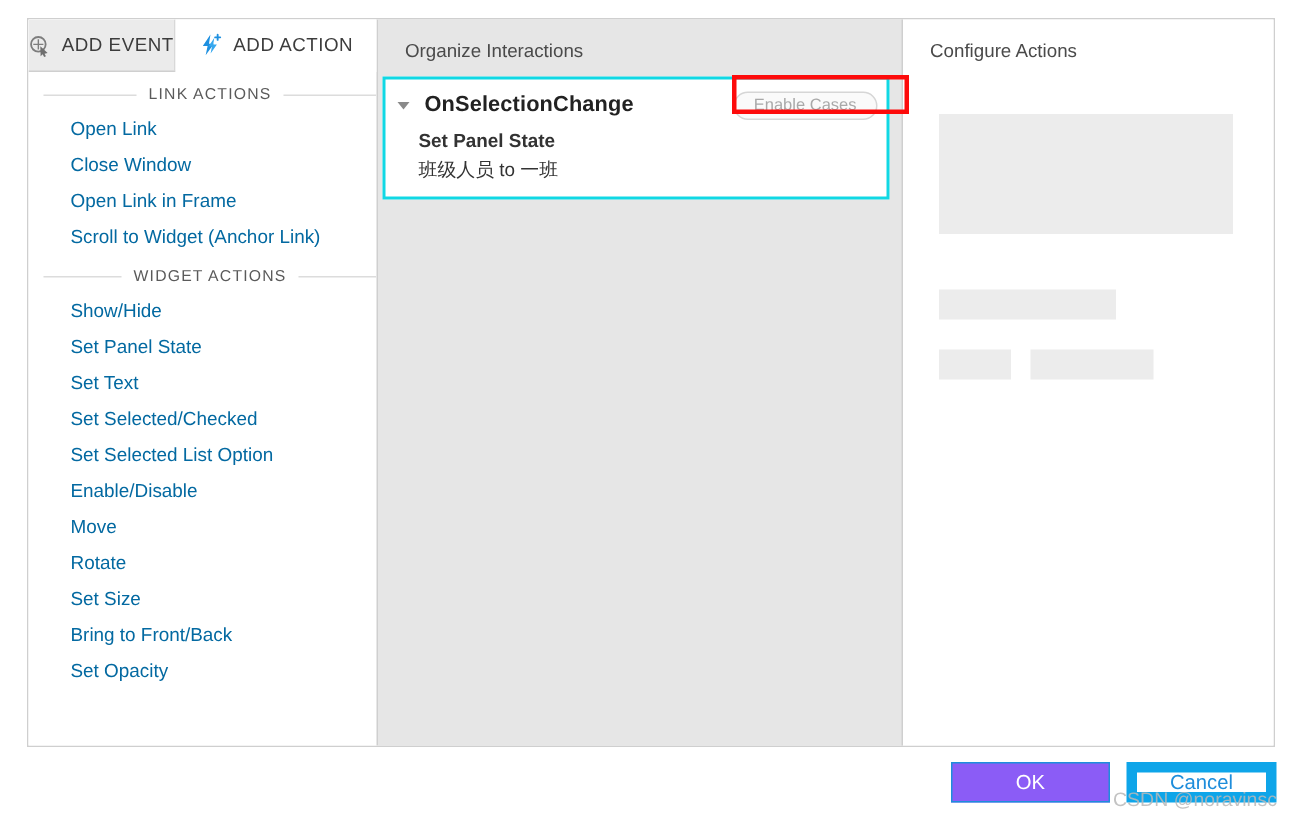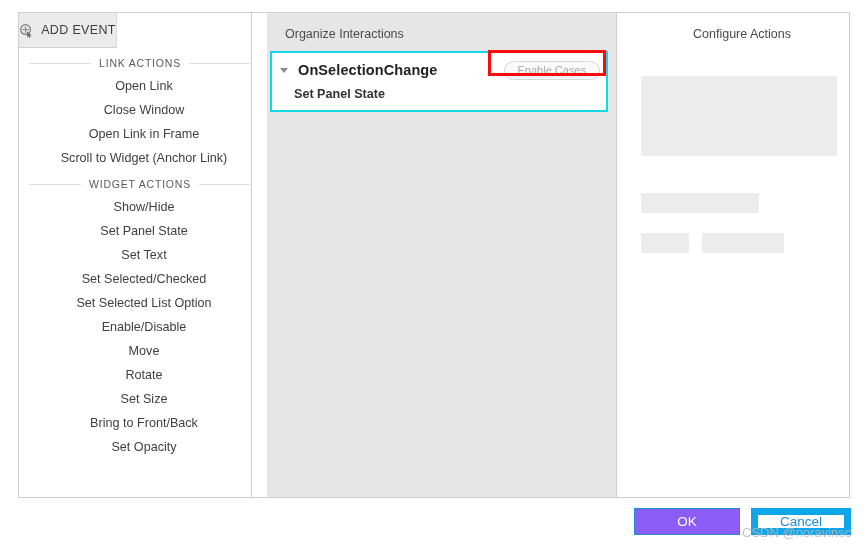--- a/index.html
+++ b/index.html
@@ -114,36 +114,34 @@
     user-select: none;
   }
   .group-head .rule {
     flex: 1 1 auto;
     height: 1px;
     background: #dcdcdc;
   }
   .action-item {
     padding: 3px 10px 4px 28px;
     font-size: 12.6px;
-    color: #404040;
+    color: #0369a1;
     line-height: 17px;
     cursor: pointer;
     white-space: nowrap;
-    text-align: center;
   }
 
   
   .mid-pane {
     width: 350px;
     height: 100%;
     background: #e6e6e6;
     border-right: 1px solid #cfcfcf;
     position: relative;
     overflow: hidden;
-    margin-left: 15px;
   }
   .pane-title {
     font-size: 12.5px;
     color: #4a4a4a;
     padding: 14px 0 0 18px;
     user-select: none;
   }
   .interaction-card {
     position: absolute;
     left: 3px; top: 38px;
@@ -199,21 +197,20 @@
     padding: 4px 0 0 22px;
   }
 
   
   .right-pane {
     flex: 1 1 auto;
     height: 100%;
     background: #ffffff;
     position: relative;
     overflow: hidden;
-    text-align: center;
   }
   .skel {
     background: #ececec;
     position: absolute;
   }
   .skel-big   { left: 24px; top:  63px; width: 196px; height: 80px; }
   .skel-mid   { left: 24px; top: 180px; width: 118px; height: 20px; }
   .skel-s1    { left: 24px; top: 220px; width:  48px; height: 20px; }
   .skel-s2    { left: 85px; top: 220px; width:  82px; height: 20px; }
 
@@ -286,20 +283,30 @@
           <span class="ticon">
             <svg width="15" height="15" viewBox="0 0 16 16">
               <circle cx="7" cy="7" r="5.2" fill="none" stroke="#7d7d7d" stroke-width="1.3"></circle>
               <path d="M3.4 7 h7.2 M7 3.4 v7.2" stroke="#7d7d7d" stroke-width="1"></path>
               <path d="M8.4 8.4 L13.6 13.2 L11.4 13.6 L12.4 15.4 L11.1 16 L10.1 14.1 L8.6 15.4 Z" fill="#6f6f6f"></path>
             </svg>
           </span>
           <span>ADD EVENT</span>
         </div>
 
+        <div class="tab tab-action">
+          <span class="ticon">
+            <svg width="16" height="16" viewBox="0 0 16 16">
+              <path d="M7.3 1 L2.2 8.6 H5.4 L4.1 14.8 L9.6 7.1 H6.3 Z" fill="#1e90e0"></path>
+              <path d="M9.9 3.2 L6.0 9.0 H8.3 L7.4 13.6 L11.6 7.7 H9.1 Z" fill="#35a8ef"></path>
+              <path d="M12.1 1.2 v3.4 M10.4 2.9 h3.4" stroke="#1e90e0" stroke-width="1.25" stroke-linecap="round"></path>
+            </svg>
+          </span>
+          <span>ADD ACTION</span>
+        </div>
 
       </div>
 
 
       <div class="actions-scroll">
 
         <div class="group-head">
           <span class="rule"></span>
           <span>LINK ACTIONS</span>
           <span class="rule"></span>
@@ -335,20 +342,21 @@
 
       <div class="interaction-card">
         <div class="ic-row1">
           <div class="ic-left">
             <span class="caret"></span>
             <span class="ev-name">OnSelectionChange</span>
           </div>
           <div class="enable-cases">Enable Cases</div>
         </div>
         <div class="ic-action">Set Panel State</div>
+        <div class="ic-detail">班级人员 to 一班</div>
       </div>
     </div>
 
     <div class="right-pane">
       <div class="pane-title">Configure Actions</div>
       <div class="skel skel-big"></div>
       <div class="skel skel-mid"></div>
       <div class="skel skel-s1"></div>
       <div class="skel skel-s2"></div>
     </div>

